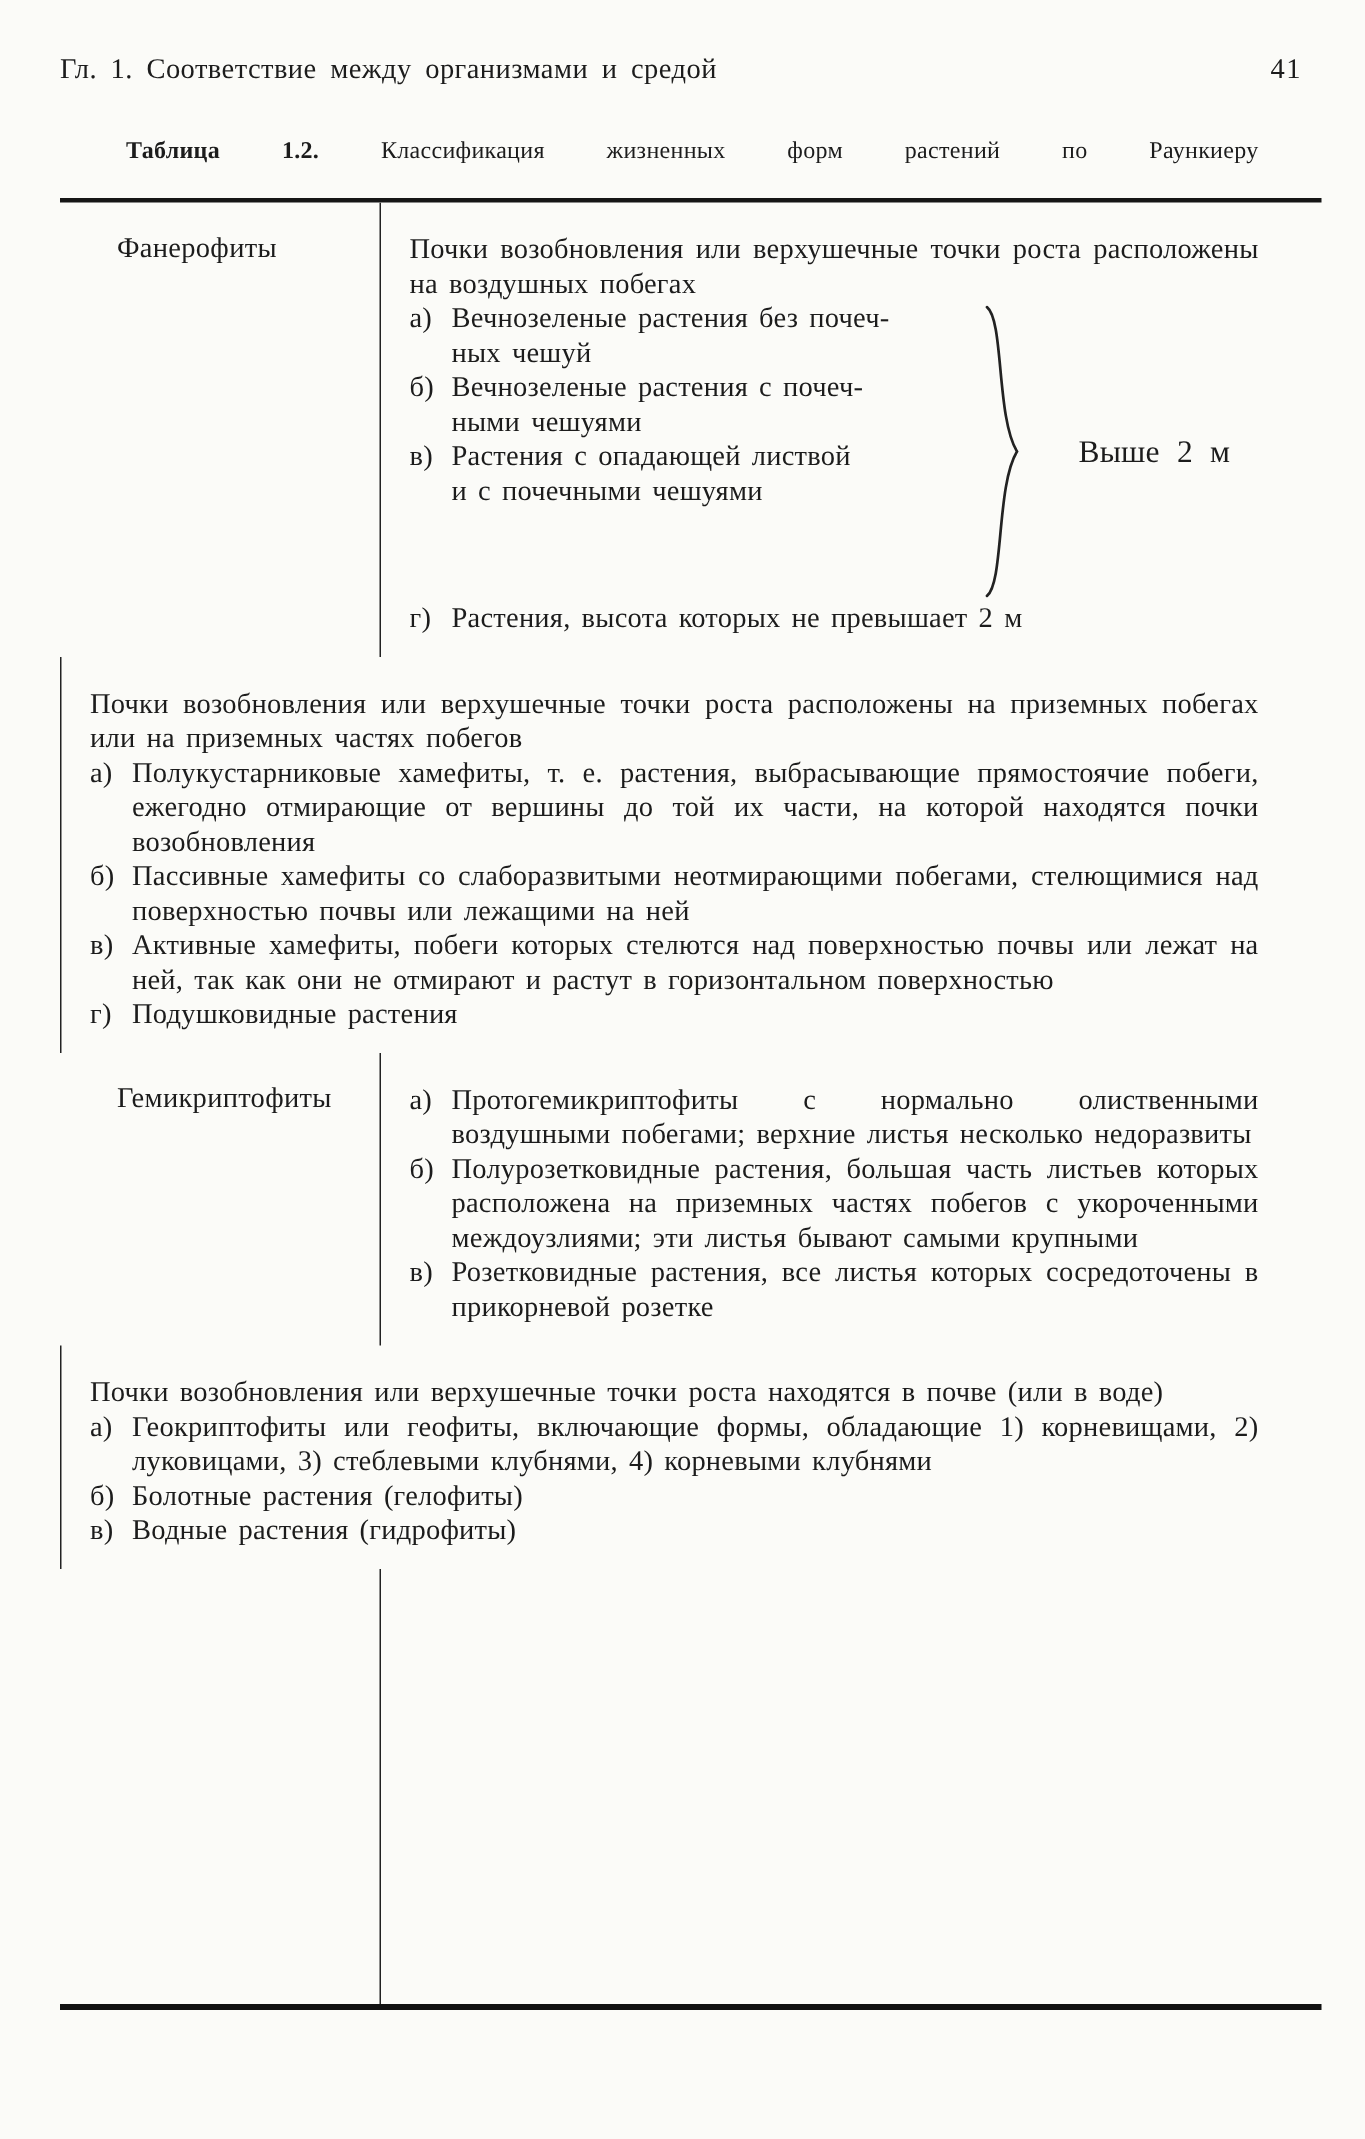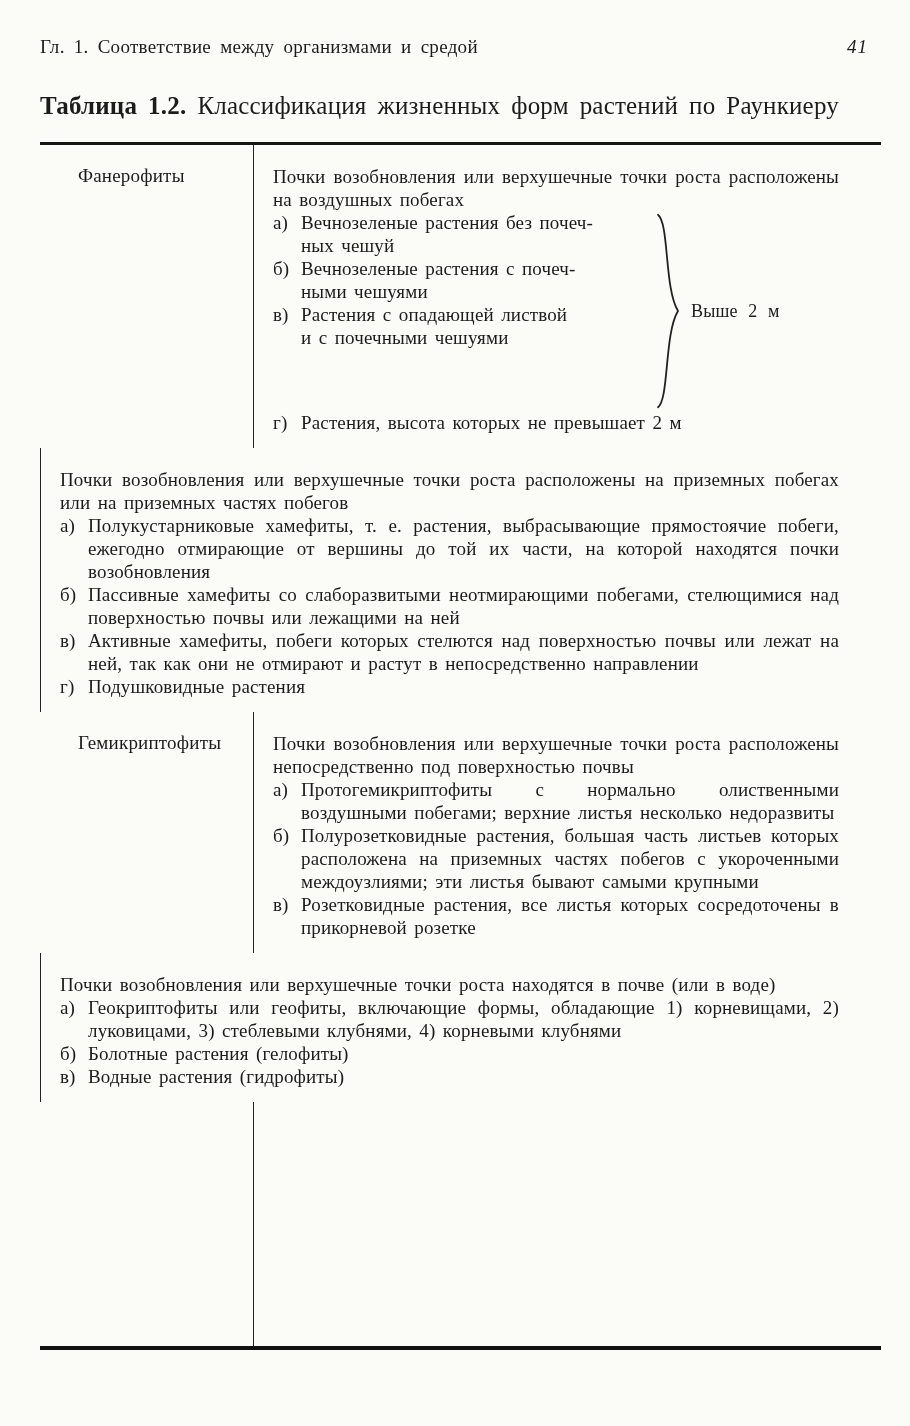--- a/index.html
+++ b/index.html
@@ -16,29 +16,30 @@
     box-sizing:border-box;
     padding:36px 29px 0 40px;
   }
   
   .running-head{
     display:flex;justify-content:space-between;align-items:baseline;
     font-size:19px;
     padding-right:13px;
   }
   .chapter{word-spacing:4px;letter-spacing:.3px;}
-  .pagenum{letter-spacing:1px;font-style:italic;}
+  .pagenum{letter-spacing:1px;}
   
   .caption{
     margin-top:34px;
-    font-size:25px;
+    font-size:16px;
     text-align:justify;
     text-align-last:justify;
     padding-right:42px;
     letter-spacing:.2px;
+    margin-left:44px;
   }
   .cap-label{font-weight:bold;}
   
   .tbl{
     margin-top:22px;
     height:1208px;
     box-sizing:border-box;
     border-top:3px solid #161616;
     border-bottom:4px solid #111;
     display:flex;flex-direction:column;
@@ -65,21 +66,21 @@
   .li-marker{flex:0 0 28px;}
   .li-text{flex:1 1 auto;min-width:0;text-align:justify;}
   .pre{white-space:pre-line;}
   
   .brace-group{display:flex;align-items:stretch;}
   .brace-items{width:380px;flex:0 0 380px;}
   .brace-col{flex:0 0 30px;width:30px;display:flex;}
   .brace-col svg{width:100%;height:100%;}
   .brace-label{
     align-self:center;white-space:nowrap;
-    padding-left:8px;font-size:18px;word-spacing:6px;
+    padding-left:8px;font-size:21px;word-spacing:6px;margin-left:28px;
   }
 </style>
 </head>
 <body>
 
 <div class="page">
 
   <div class="running-head">
     <span class="chapter">Гл. 1. Соответствие между организмами и средой</span>
     <span class="pagenum">41</span>
@@ -134,33 +135,32 @@
         <div class="li">
           <span class="li-marker">а)</span>
           <span class="li-text">Полукустарниковые хамефиты, т. е. растения, выбрасывающие прямостоячие побеги, ежегодно отмирающие от вершины до той их части, на которой находятся почки возобновления</span>
         </div>
         <div class="li">
           <span class="li-marker">б)</span>
           <span class="li-text">Пассивные хамефиты со слаборазвитыми неотмирающими побегами, стелющимися над поверхностью почвы или лежащими на ней</span>
         </div>
         <div class="li">
           <span class="li-marker">в)</span>
-          <span class="li-text">Активные хамефиты, побеги которых стелются над поверхностью почвы или лежат на ней, так как они не отмирают и растут в непосредственно направлении</span>
+          <span class="li-text">Активные хамефиты, побеги которых стелются над поверхностью почвы или лежат на ней, так как они не отмирают и растут в горизонтальном поверхностью</span>
         </div>
         <div class="li">
           <span class="li-marker">г)</span>
           <span class="li-text">Подушковидные растения</span>
         </div>
       </div>
     </div>
 
     <div class="row">
       <div class="cell-term">Гемикриптофиты</div>
       <div class="cell-def">
-        <p class="intro">Почки возобновления или верхушечные точки роста расположены непосредственно под поверхностью почвы</p>
         <div class="li">
           <span class="li-marker">а)</span>
           <span class="li-text">Протогемикриптофиты с нормально олиственными воздушными побегами; верхние листья несколько недоразвиты</span>
         </div>
         <div class="li">
           <span class="li-marker">б)</span>
           <span class="li-text">Полурозетковидные растения, большая часть листьев которых расположена на приземных частях побегов с укороченными междоузлиями; эти листья бывают самыми крупными</span>
         </div>
         <div class="li">
           <span class="li-marker">в)</span>

